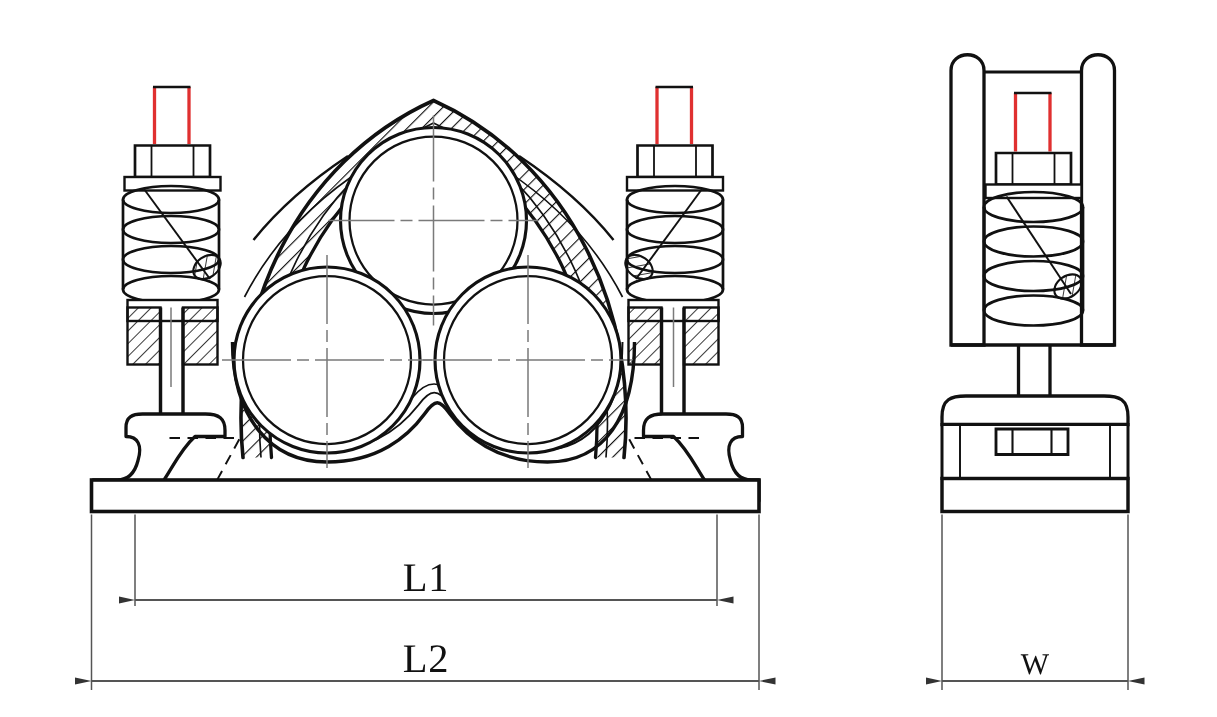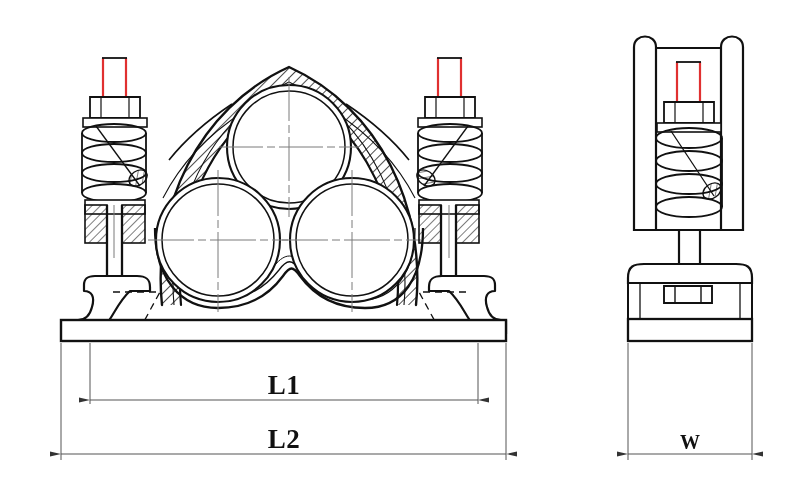--- a/index.html
+++ b/index.html
@@ -14,21 +14,20 @@
     position: relative;
     overflow: hidden;
     font-family: "Liberation Serif", serif;
   }
   #drawing-root {
     position: absolute;
     top: 0;
     left: 0;
     width: 811px;
     height: 380px;
-    font-weight: bold;
   }
   svg.drawing-canvas {
     display: block;
     width: 811px;
     height: 478px;
     background: #ffffff;
   }
   .dim-text {
     font-family: "Liberation Serif", serif;
     font-size: 27px;

